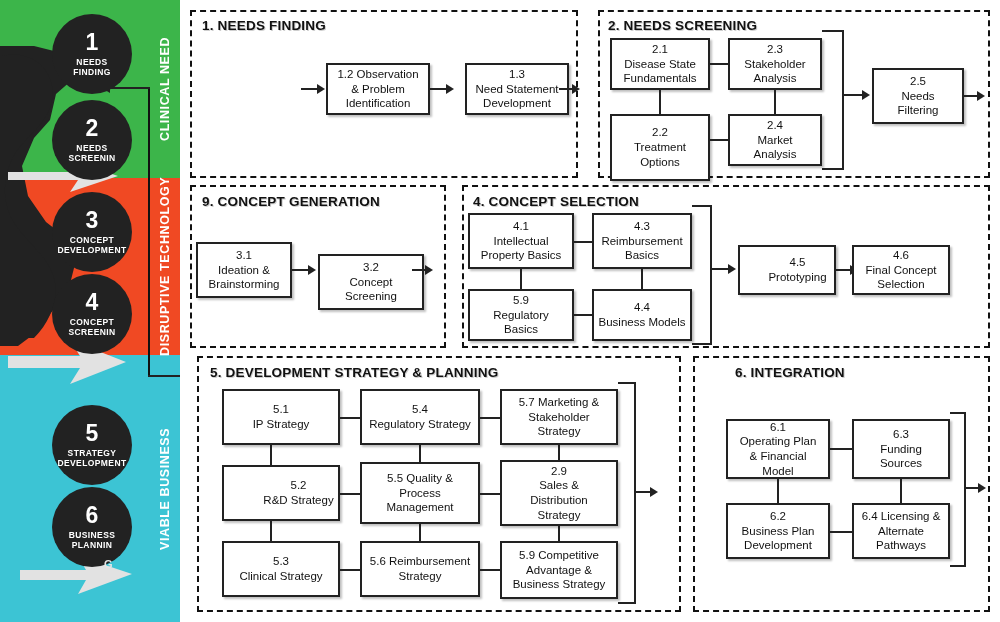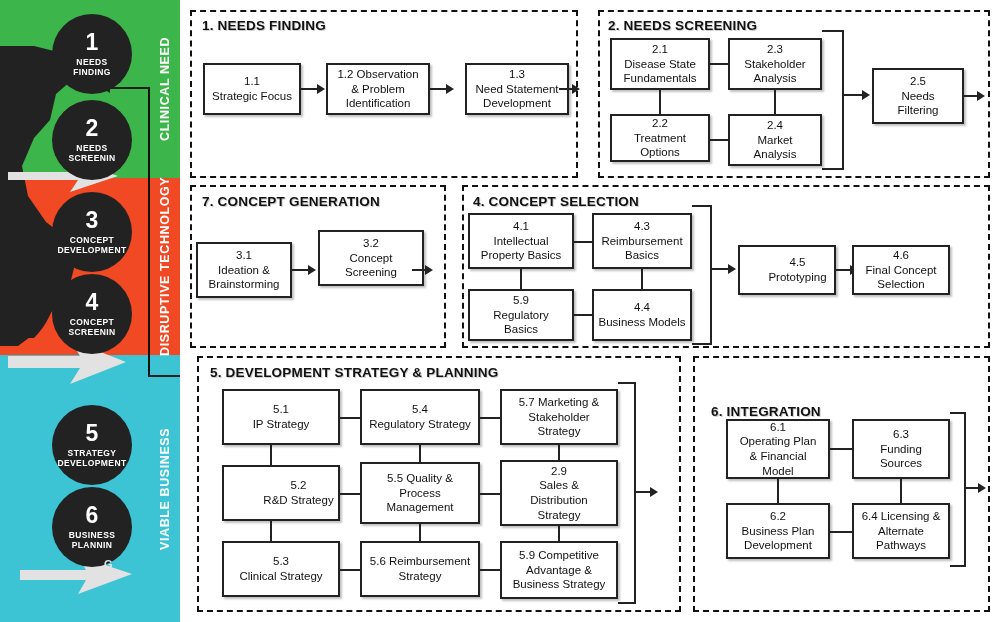--- a/index.html
+++ b/index.html
@@ -152,26 +152,20 @@
         <div>PLANNIN</div>
       </div>
     </div>
 
     <div class="stray" style="left:104px;top:558px;">G</div>
   </div>
 
   <div class="panel" style="left:190px;top:10px;width:388px;height:168px;"></div>
   <div class="panel-title" style="left:202px;top:18px;">1. NEEDS FINDING</div>
 
-  <div class="box" style="left:203px;top:63px;width:98px;height:52px;">
-    <div>
-        <span>1.1</span>
-         <span>Strategic Focus</span>
-      </div>
-  </div>
   <div class="conn conn-h" style="left:301px;top:88px;width:18px;"></div>
   <div class="arrow" style="left:317px;top:84px;"></div>
 
   <div class="box" style="left:326px;top:63px;width:104px;height:52px;">
     <div>
         <span>1.2 Observation</span>
          <span>&amp; Problem</span>
          <span>Identification</span>
       </div>
   </div>
@@ -204,21 +198,21 @@
     <div>
         <span>2.3</span>
          <span>Stakeholder</span>
          <span>Analysis</span>
       </div>
   </div>
 
   <div class="conn conn-v" style="left:659px;top:90px;width:2px;height:24px;"></div>
   <div class="conn conn-v" style="left:774px;top:90px;width:2px;height:24px;"></div>
 
-  <div class="box" style="left:610px;top:114px;width:100px;height:48px;">
+  <div class="box" style="left:610px;top:114px;width:100px;height:67px;">
     <div>
         <span>2.2</span>
          <span>Treatment</span>
          <span>Options</span>
       </div>
   </div>
   <div class="conn conn-h" style="left:710px;top:139px;width:18px;"></div>
 
   <div class="box" style="left:728px;top:114px;width:94px;height:52px;">
     <div>
@@ -238,33 +232,33 @@
     <div>
         <span>2.5</span>
          <span>Needs</span>
          <span>Filtering</span>
       </div>
   </div>
   <div class="conn conn-h" style="left:964px;top:95px;width:16px;"></div>
   <div class="arrow" style="left:977px;top:91px;"></div>
 
   <div class="panel" style="left:190px;top:185px;width:256px;height:163px;"></div>
-  <div class="panel-title" style="left:202px;top:194px;">7. CONCEPT GENERATION</div>
+  <div class="panel-title" style="left:202px;top:194px;">9. CONCEPT GENERATION</div>
 
   <div class="box" style="left:196px;top:242px;width:96px;height:56px;">
     <div>
         <span>3.1</span>
          <span>Ideation &amp;</span>
          <span>Brainstorming</span>
       </div>
   </div>
   <div class="conn conn-h" style="left:292px;top:269px;width:18px;"></div>
   <div class="arrow" style="left:308px;top:265px;"></div>
 
-  <div class="box" style="left:318px;top:230px;width:106px;height:56px;">
+  <div class="box" style="left:318px;top:254px;width:106px;height:56px;">
     <div>
         <span>3.2</span>
          <span>Concept</span>
          <span>Screening</span>
       </div>
   </div>
   <div class="conn conn-h" style="left:412px;top:269px;width:16px;"></div>
   <div class="arrow" style="left:425px;top:265px;"></div>
 
   <div class="panel" style="left:462px;top:185px;width:528px;height:163px;"></div>
@@ -414,21 +408,21 @@
       </div>
   </div>
 
   <div class="conn conn-h" style="left:618px;top:382px;width:18px;"></div>
   <div class="conn conn-v" style="left:634px;top:382px;height:222px;"></div>
   <div class="conn conn-h" style="left:618px;top:602px;width:18px;"></div>
   <div class="conn conn-h" style="left:634px;top:491px;width:18px;"></div>
   <div class="arrow" style="left:650px;top:487px;"></div>
 
   <div class="panel" style="left:693px;top:356px;width:297px;height:256px;"></div>
-  <div class="panel-title" style="left:711px;top:365px;margin-top:39px;">6. INTEGRATION</div>
+  <div class="panel-title" style="left:735px;top:365px;">6. INTEGRATION</div>
 
   <div class="box" style="left:726px;top:419px;width:104px;height:60px;">
     <div>
         <span>6.1</span>
          <span>Operating Plan</span>
          <span>&amp; Financial</span>
          <span>Model</span>
       </div>
   </div>
   <div class="conn conn-h" style="left:830px;top:448px;width:22px;"></div>

